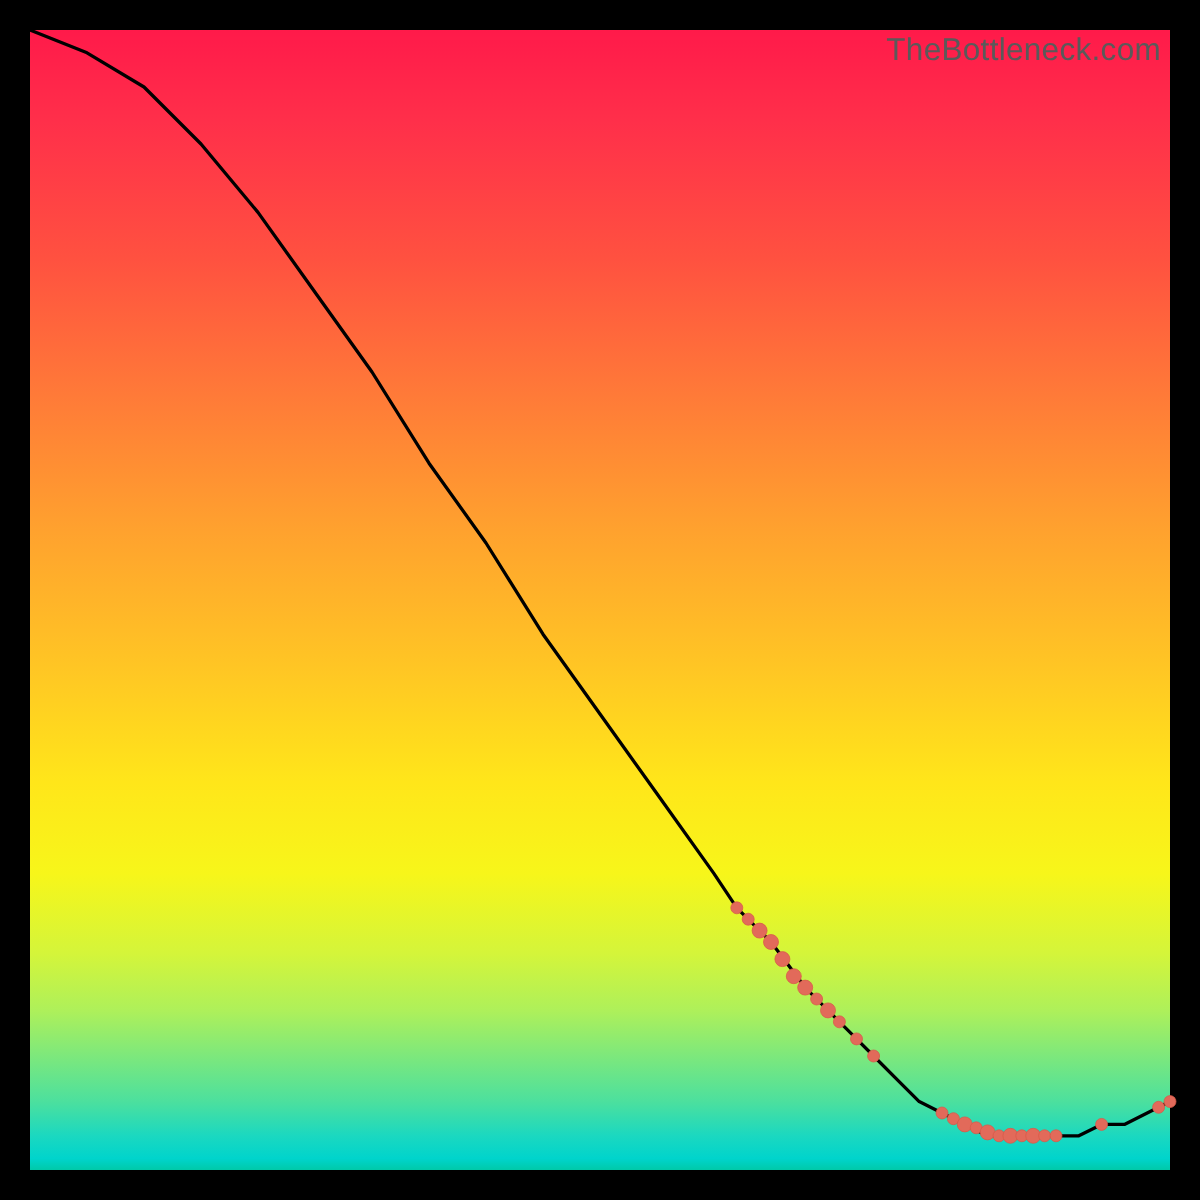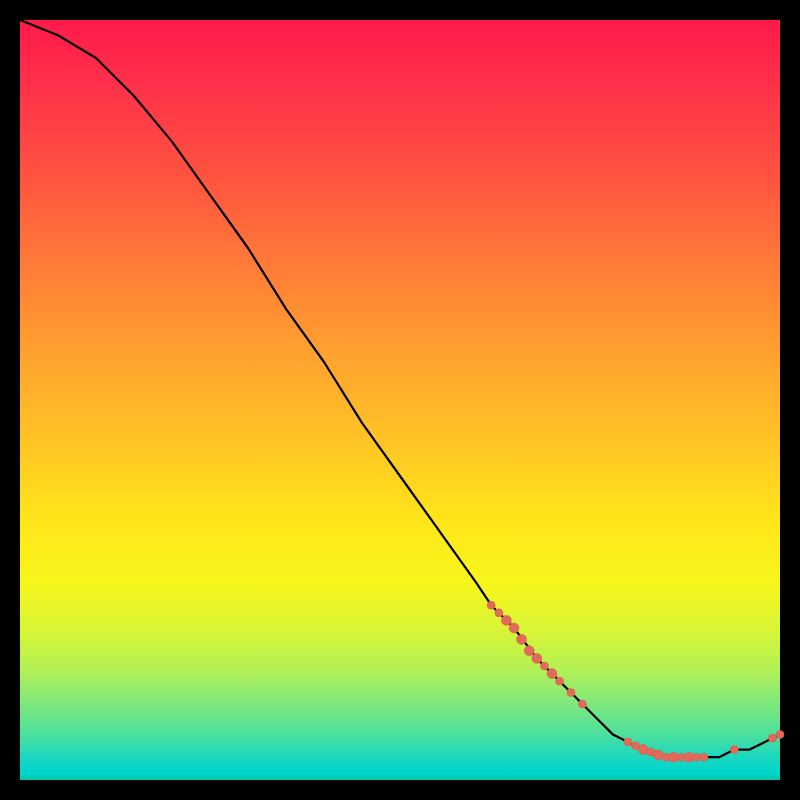--- a/index.html
+++ b/index.html
@@ -69,20 +69,21 @@
   }
 </style>
 </head>
 <body>
 
 <div class="stage">
 
   <div class="plot-area">
     <div class="gradient-bg"></div>
 
+    <div class="watermark">TheBottleneck.com</div>
 
     <svg class="curve" viewBox="0 0 760 760" preserveAspectRatio="none">
       <path id="curve-path" class="curve-line" d="M0.00 0.00 L38.00 15.20 L76.00 38.00 L114.00 76.00 L152.00 121.60 L190.00 174.80 L228.00 228.00 L266.00 288.80 L304.00 342.00 L342.00 402.80 L380.00 456.00 L418.00 509.20 L456.00 562.40 L471.20 585.20 L494.00 608.00 L516.80 638.40 L532.00 653.60 L547.20 668.80 L562.40 684.00 L577.60 699.20 L592.80 714.40 L608.00 722.00 L623.20 729.60 L638.40 737.20 L653.60 737.20 L668.80 737.20 L684.00 737.20 L699.20 737.20 L714.40 729.60 L729.60 729.60 L744.80 722.00 L760.00 714.40"></path>
       <g id="markers-group">
           <circle cx="471.20" cy="585.20" r="4" class="marker"></circle>
           <circle cx="478.80" cy="592.80" r="4" class="marker"></circle>
           <circle cx="486.40" cy="600.40" r="5" class="marker"></circle>
           <circle cx="494.00" cy="608.00" r="5" class="marker"></circle>
           <circle cx="501.60" cy="619.40" r="5" class="marker"></circle>
           <circle cx="509.20" cy="630.80" r="5" class="marker"></circle>

